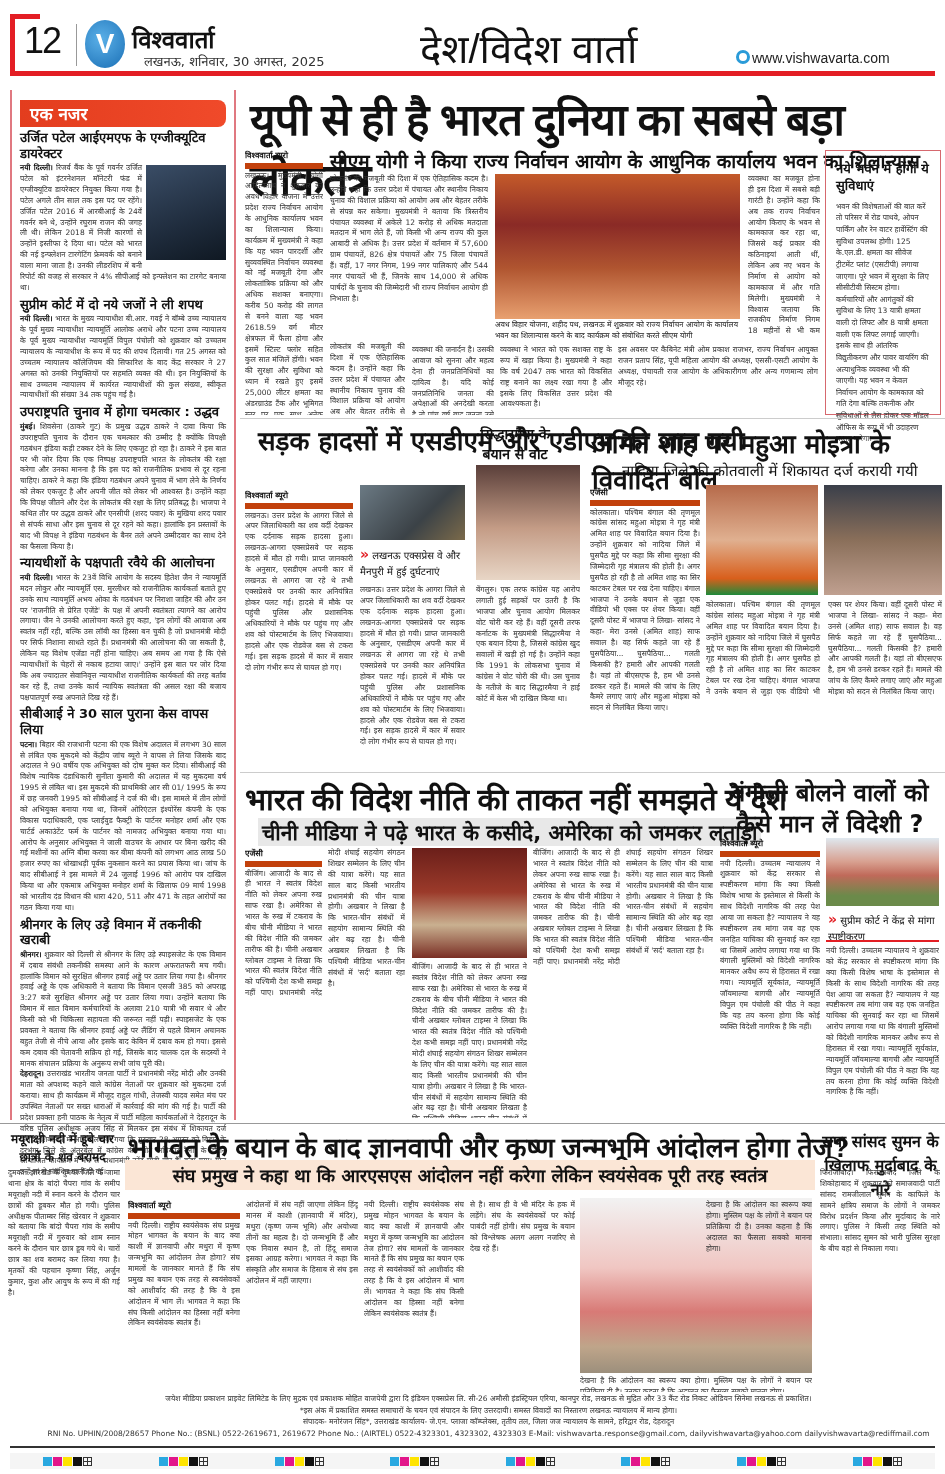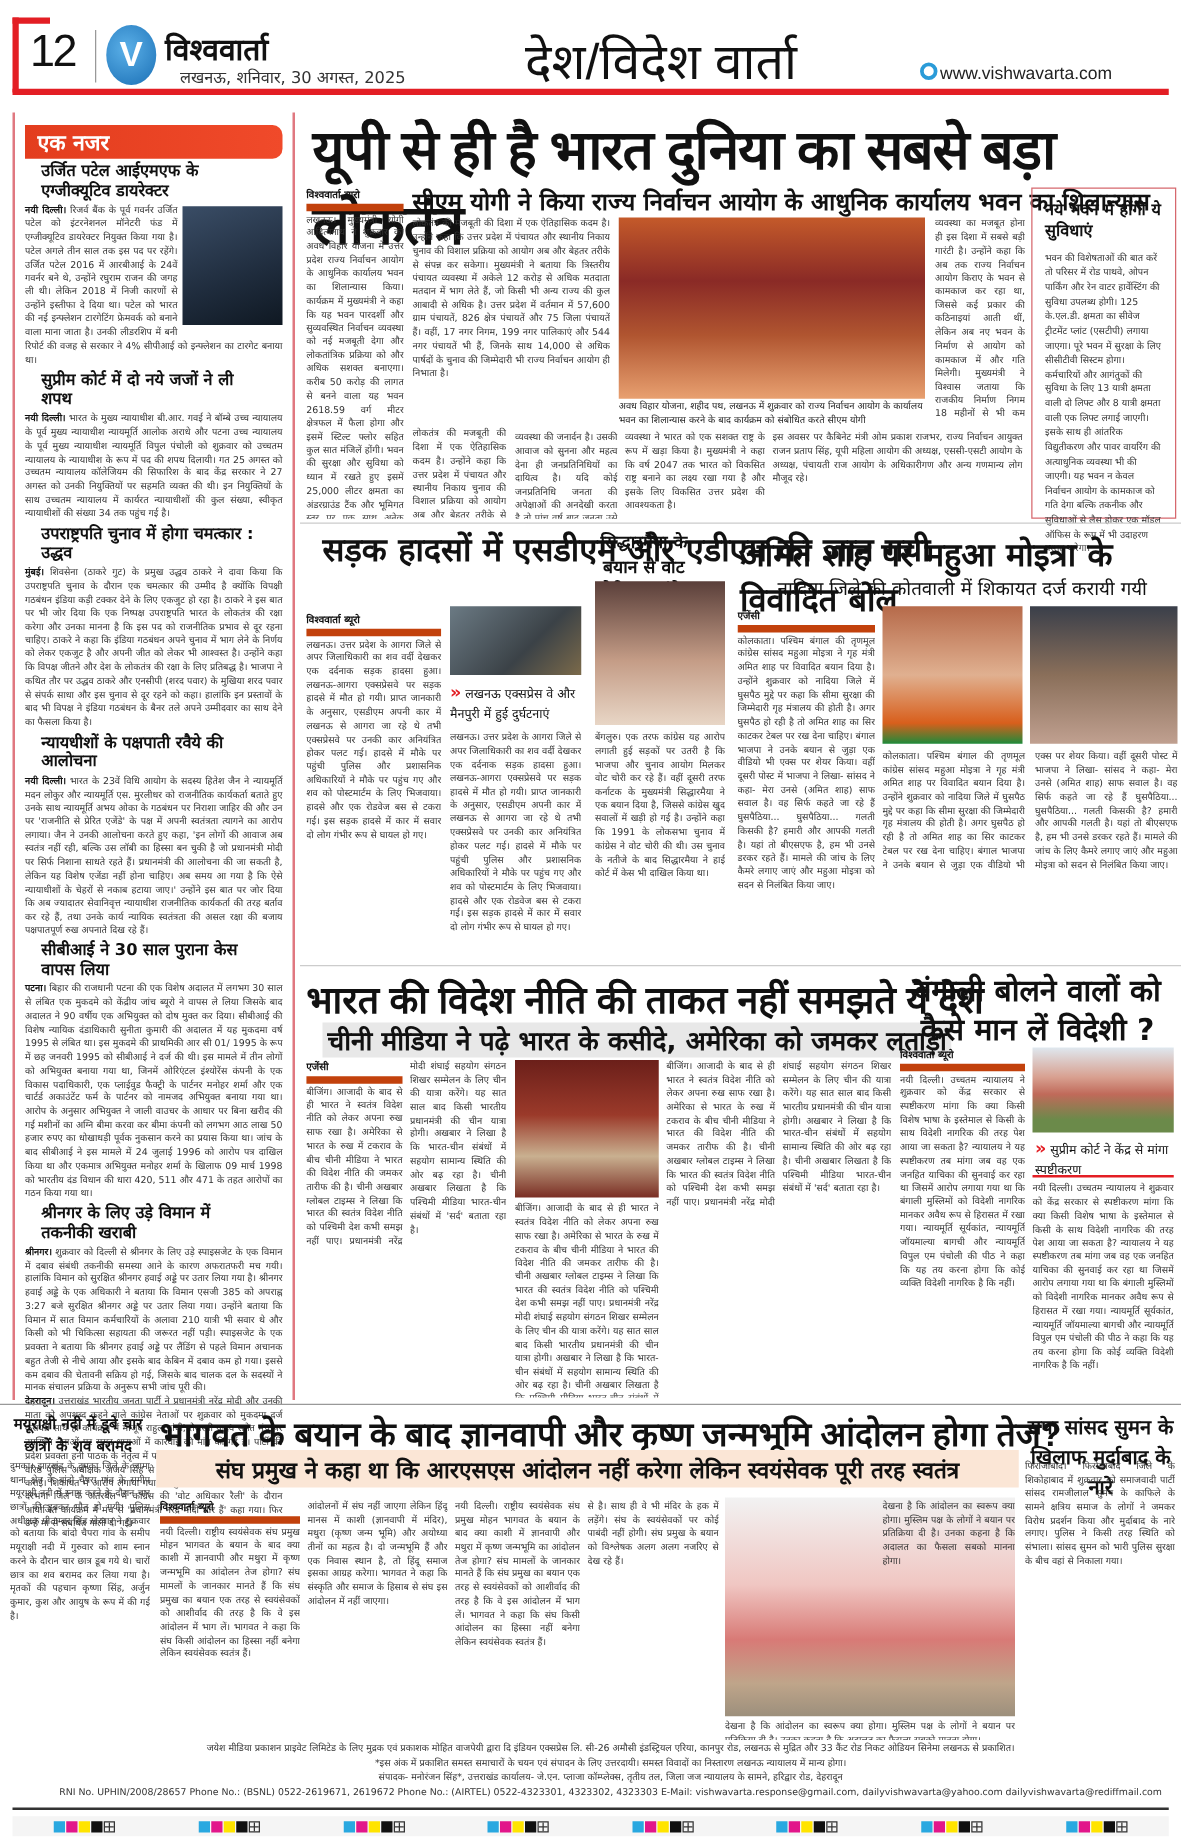--- a/index.html
+++ b/index.html
@@ -13,21 +13,21 @@
 .mh-sep{left:76px;top:24px;width:1px;height:42px;background:#999}
 .logo{left:85px;top:20px;width:40px;height:48px;border-radius:50%;background:radial-gradient(circle at 40% 40%,#5bb0e8,#1a6fb5);color:#fff;font-weight:bold;font-size:28px;text-align:center;line-height:48px;font-family:"Liberation Sans",sans-serif}
 .brand{left:132px;top:22px;font-size:24px;font-weight:bold;color:#111}
 .dateline{left:144px;top:52px;font-size:13px;color:#333}
 .section-title{left:420px;top:20px;font-size:40px;color:#111;font-family:"Liberation Sans",sans-serif}
 .website{left:752px;top:50px;font-size:14px;color:#222;font-family:"Liberation Sans",sans-serif}
 .ie-icon{left:736px;top:50px;width:14px;height:14px;border-radius:50%;border:3px solid #2a9bd8;}
 
 .leftcol{left:10px;top:90px;width:226px;height:1030px;border-left:2px solid #e07880;border-right:2px solid #e07880;padding:4px 8px}
 .eknazar{background:linear-gradient(90deg,#e33d1e,#f04a2a);color:#fff;font-weight:bold;font-size:17px;padding:2px 10px;border-radius:0 8px 8px 0;margin:6px 0 2px 0}
-.lh{font-size:13px;font-weight:bold;color:#111;margin:3px 13px 2px;line-height:1.2}
+.lh{font-size:13px;font-weight:bold;color:#111;margin:3px 0 2px;line-height:1.2}
 .lp{font-size:7.5px;line-height:1.45;color:#333;text-align:justify}
 .lp b{color:#111}
 .photo{background:linear-gradient(135deg,#6a7a8a,#2e3b4a);}
 .urjit{float:right;width:80px;height:95px;margin:2px 0 2px 4px;background:linear-gradient(160deg,#3a4d66 0%,#1f2c3d 60%,#0f1822 100%)}
 
 .h1{left:250px;top:88px;font-size:44px;font-weight:bold;color:#111;font-family:"Liberation Sans",sans-serif;letter-spacing:-1px}
 .byline{font-size:8px;font-weight:bold;border-bottom:6px solid #c2410c;padding-bottom:1px;margin-bottom:2px;color:#111}
 .col{position:absolute;font-size:7.5px;line-height:1.45;color:#333;text-align:justify}
 .subh{left:330px;top:148px;font-size:19px;font-weight:bold;color:#111}
 .yogiimg{left:495px;top:174px;width:245px;height:145px;background:linear-gradient(180deg,#c45a2a 0%,#8a2a26 35%,#b05530 65%,#e8a070 100%)}

